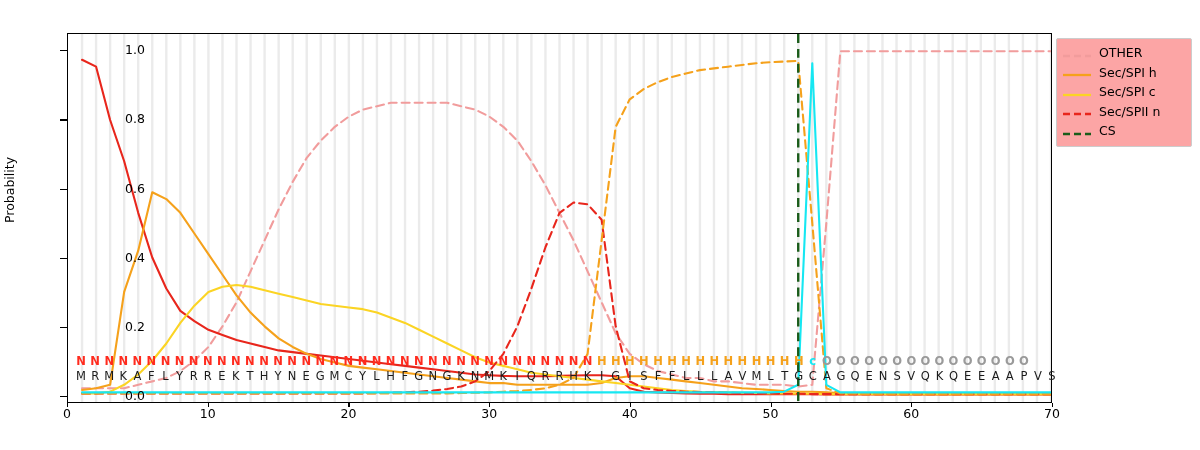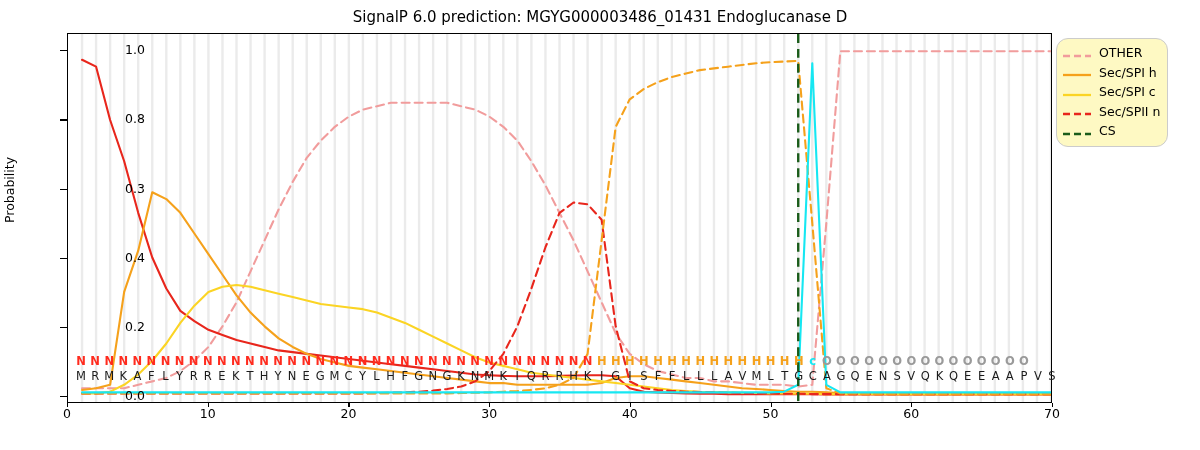--- a/index.html
+++ b/index.html
@@ -12,31 +12,30 @@
   #xlabel{position:absolute;left:0;top:418px;width:1200px;text-align:center;font-size:12.5px;color:#000;}
   #plotbox{position:absolute;left:67px;top:33px;width:985px;height:370px;border:1.1px solid #000;box-sizing:border-box;background:#fff;}
   #gridlayer,#svglayer{position:absolute;left:0;top:0;width:100%;height:100%;}
   .ytick{position:absolute;right:1055px;font-size:12.5px;color:#000;text-align:right;width:60px;transform:translateY(-8px);}
   .ytickmark{position:absolute;left:60px;width:7px;height:1.1px;background:#000;}
   .xtick{position:absolute;top:406px;font-size:12.5px;color:#000;text-align:center;width:40px;transform:translateX(-20px);}
   .xtickmark{position:absolute;top:403px;width:1.1px;height:4px;background:#000;}
   .seqcell{position:absolute;text-align:center;font-size:11.5px;line-height:13px;width:14px;transform:translateX(-7px);}
   .seqregion{top:355px;font-weight:bold;}
   .seqaa{top:370px;color:#1a1a1a;}
-  #legend{position:absolute;left:1056px;top:38px;width:112px;background:#fef9c3;border:1px solid #cccccc;border-radius:12px;padding:4px 5px 5px 5px;box-sizing:border-box;}
+  #legend{position:absolute;left:1056px;top:38px;width:136px;background:#fca5a5;border:1px solid #cccccc;border-radius:2px;padding:4px 5px 5px 5px;box-sizing:border-box;}
   .legrow{display:flex;align-items:center;height:19.5px;}
   .legline{width:30px;height:12px;margin-right:7px;flex:none;}
   .legtext{font-size:12.5px;color:#000;white-space:nowrap;}
 </style>
 </head>
 <body>
 
 <div id="root">
 
-  <div id="title">SignalP 6.0 prediction: MGYG000003486_01431 Endoglucanase D</div>
 
   <div id="ylabel">
     <span>Probability</span>
   </div>
 
 
   <div id="plotbox">
     <svg id="svglayer" viewBox="0 0 985 370" preserveAspectRatio="none">
         <g>
           <line x1="14.071428571428571" x2="14.071428571428571" y1="0" y2="370" stroke="#ebebeb" stroke-width="2.4"></line>
@@ -121,21 +120,21 @@
       </svg>
   </div>
 
   <div id="axes-decor">
       <div class="ytick" style="top: 396.084px;">0.0</div>
       <div class="ytickmark" style="top: 396.084px;"></div>
       <div class="ytick" style="top: 326.925px;">0.2</div>
       <div class="ytickmark" style="top: 326.925px;"></div>
       <div class="ytick" style="top: 257.766px;">0.4</div>
       <div class="ytickmark" style="top: 257.766px;"></div>
-      <div class="ytick" style="top: 188.607px;">0.3</div>
+      <div class="ytick" style="top: 188.607px;">0.6</div>
       <div class="ytickmark" style="top: 188.607px;"></div>
       <div class="ytick" style="top: 119.449px;">0.8</div>
       <div class="ytickmark" style="top: 119.449px;"></div>
       <div class="ytick" style="top: 50.2897px;">1.0</div>
       <div class="ytickmark" style="top: 50.2897px;"></div>
       <div class="xtick" style="left: 67px;">0</div>
       <div class="xtickmark" style="left: 67px;"></div>
       <div class="xtick" style="left: 207.714px;">10</div>
       <div class="xtickmark" style="left: 207.714px;"></div>
       <div class="xtick" style="left: 348.429px;">20</div>

